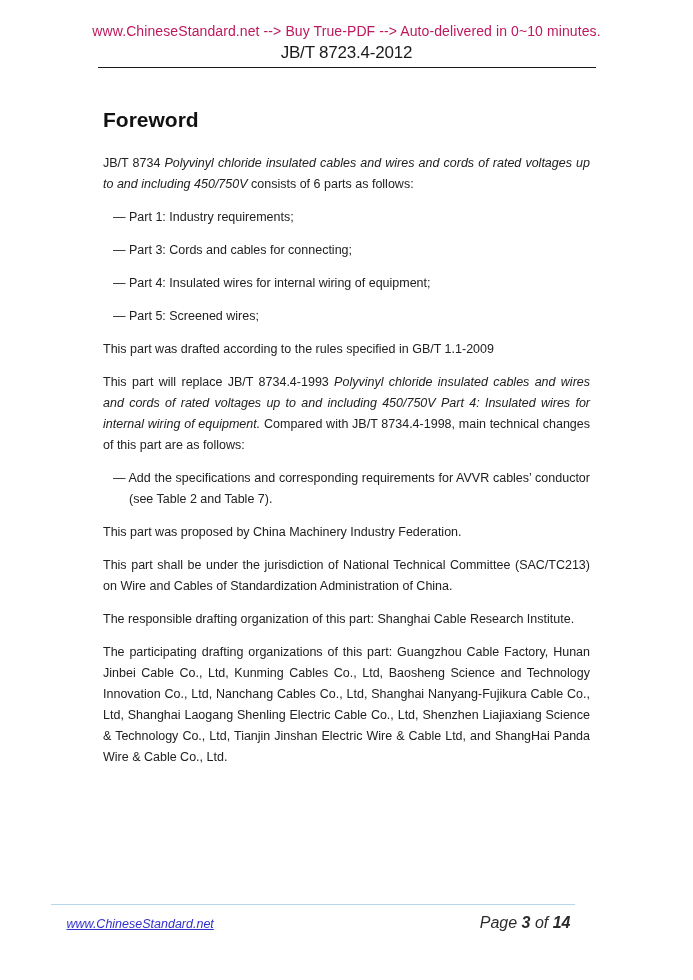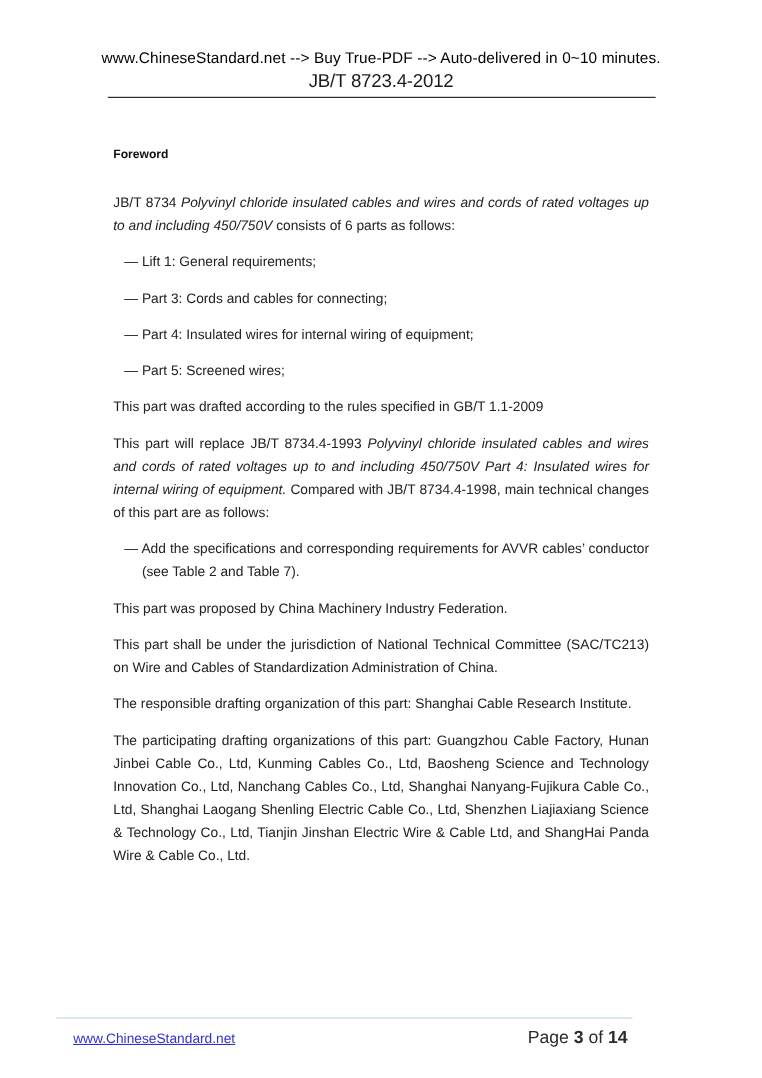--- a/index.html
+++ b/index.html
@@ -12,22 +12,21 @@
     overflow:hidden;
   }
   .page{position:relative;width:693px;height:980px;background:#fff;}
 
   
   .banner{
     padding-top:23px;
     text-align:center;
     font-size:14px;
     letter-spacing:0.1px;
-    color:#000000;
-    margin-top:21px;
+    color:#be185d;
   }
   
   .doc-number{
     margin-top:4px;
     text-align:center;
     font-size:17px;
     letter-spacing:-0.2px;
     color:#1b1b1b;
   }
   .header-rule{
@@ -37,21 +36,21 @@
     height:0;
   }
 
   
   .content{
     width:487px;
     margin:0 auto;
   }
   .content h1{
     margin:42px 0 0 0;
-    font-size:11px;
+    font-size:21px;
     font-weight:bold;
     color:#111;
     line-height:20px;
   }
   .block{
     margin:12px 0 0 0;
     font-size:12.5px;
     line-height:21px;
     text-align:justify;
     color:#212121;
@@ -63,20 +62,21 @@
   }
   .dash .marker{display:inline;}
   i{font-style:italic;}
 
   
   .footer{
     position:absolute;
     top:904px;
     left:0;
     width:625px;
+    font-style:italic;
   }
   .footer-rule{
     width:524px;
     margin:0 auto;
     border-bottom:1.6px solid #b5d7ea;
     height:0;
   }
   .footer-row{
     width:524px;
     margin:9px auto 0 auto;
@@ -106,21 +106,21 @@
   <div class="banner">www.ChineseStandard.net --&gt; Buy True-PDF --&gt; Auto-delivered in 0~10 minutes.</div>
 
   <div class="doc-number">JB/T 8723.4-2012</div>
 
   <div class="header-rule"></div>
 
   <div class="content">
     <h1>Foreword</h1>
     <div id="doc-blocks">
         <p class="block first-after-title"><span>JB/T 8734 </span><i>Polyvinyl chloride insulated cables and wires and cords of rated voltages up to and including 450/750V</i><span> consists of 6 parts as follows:</span></p>
-        <p class="block dash"><span class="marker">— </span><span>Lift 1: General requirements;</span></p>
+        <p class="block dash"><span class="marker">— </span><span>Part 1: Industry requirements;</span></p>
         <p class="block dash"><span class="marker">— </span><span>Part 3: Cords and cables for connecting;</span></p>
         <p class="block dash"><span class="marker">— </span><span>Part 4: Insulated wires for internal wiring of equipment;</span></p>
         <p class="block dash"><span class="marker">— </span><span>Part 5: Screened wires;</span></p>
         <p class="block"><span>This part was drafted according to the rules specified in GB/T 1.1-2009</span></p>
         <p class="block"><span>This part will replace JB/T 8734.4-1993 </span><i>Polyvinyl chloride insulated cables and wires and cords of rated voltages up to and including 450/750V Part 4: Insulated wires for internal wiring of equipment.</i><span> Compared with JB/T 8734.4-1998, main technical changes of this part are as follows:</span></p>
         <p class="block dash"><span class="marker">— </span><span>Add the specifications and corresponding requirements for AVVR cables’ conductor (see Table 2 and Table 7).</span></p>
         <p class="block"><span>This part was proposed by China Machinery Industry Federation.</span></p>
         <p class="block"><span>This part shall be under the jurisdiction of National Technical Committee (SAC/TC213) on Wire and Cables of Standardization Administration of China.</span></p>
         <p class="block"><span>The responsible drafting organization of this part: Shanghai Cable Research Institute.</span></p>
         <p class="block"><span>The participating drafting organizations of this part: Guangzhou Cable Factory, Hunan Jinbei Cable Co., Ltd, Kunming Cables Co., Ltd, Baosheng Science and Technology Innovation Co., Ltd, Nanchang Cables Co., Ltd, Shanghai Nanyang-Fujikura Cable Co., Ltd, Shanghai Laogang Shenling Electric Cable Co., Ltd, Shenzhen Liajiaxiang Science &amp; Technology Co., Ltd, Tianjin Jinshan Electric Wire &amp; Cable Ltd, and ShangHai Panda Wire &amp; Cable Co., Ltd.</span></p>

